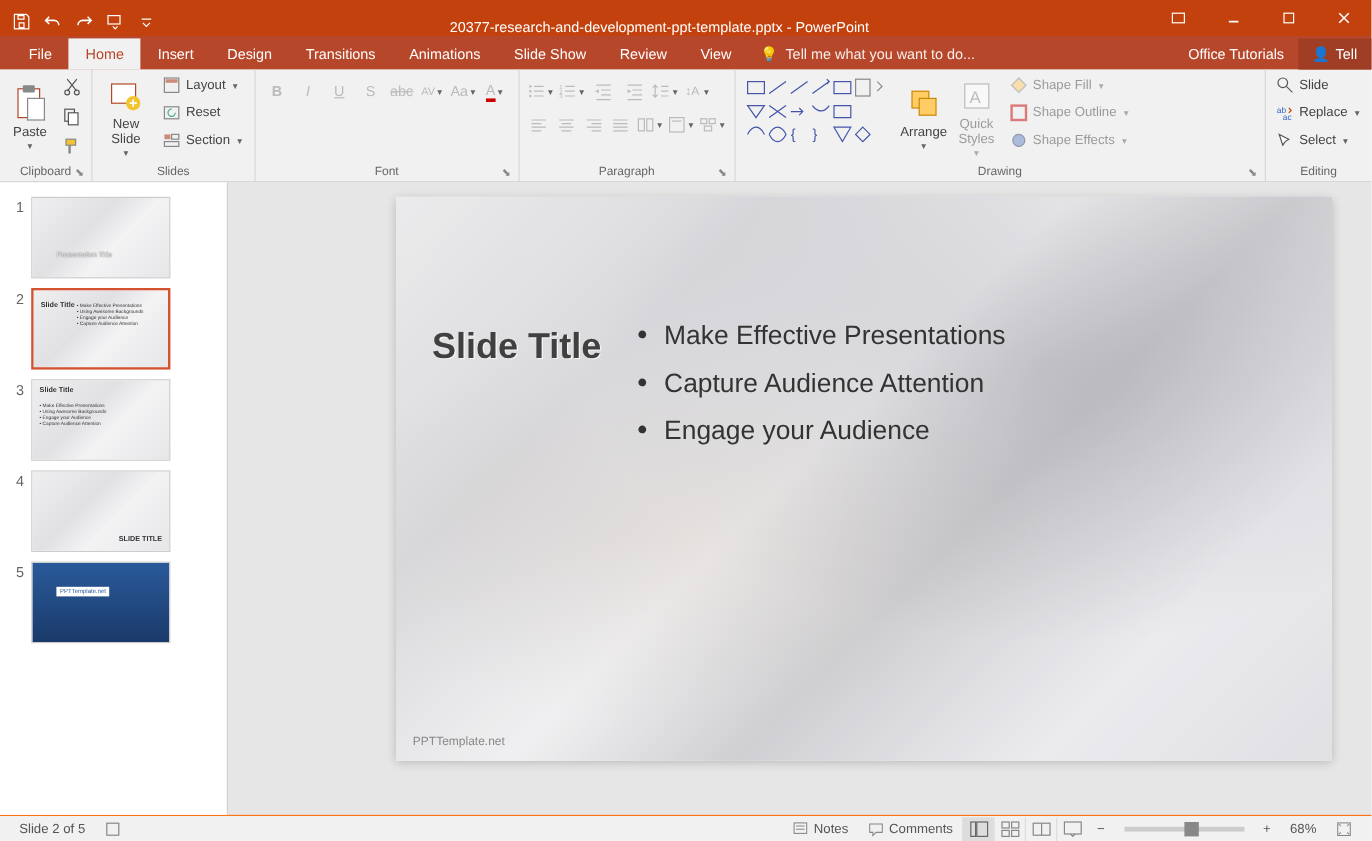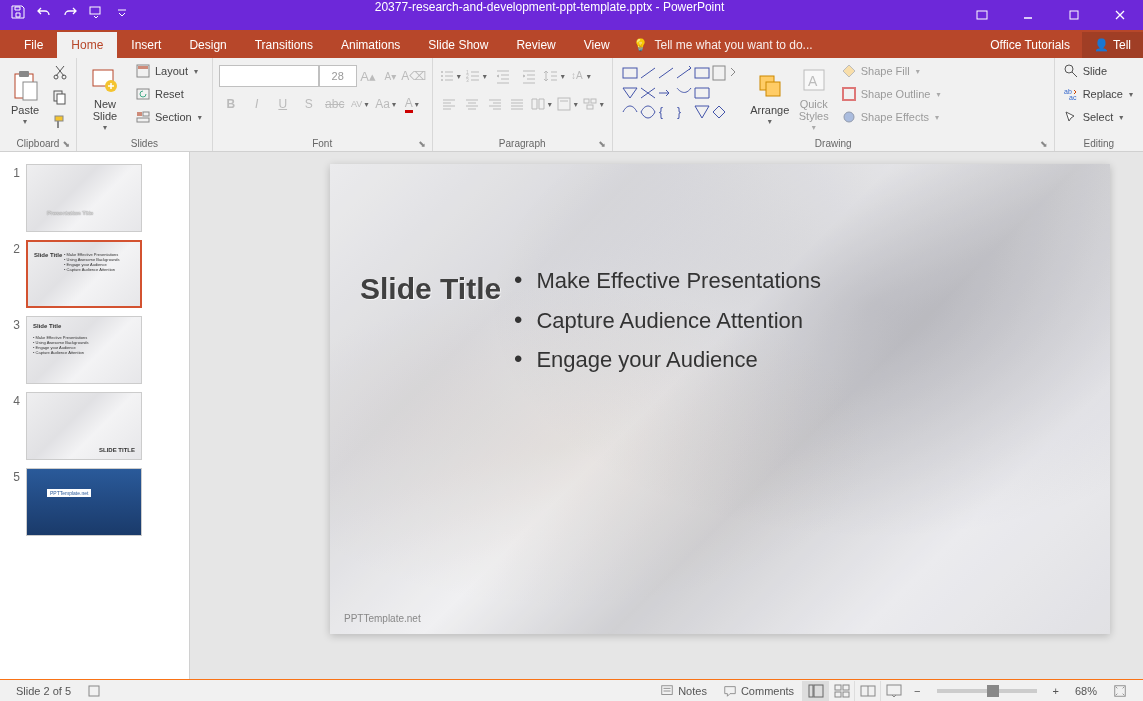--- a/index.html
+++ b/index.html
@@ -1,19 +1,19 @@
 <!DOCTYPE html>
 <html><head>
 <meta charset="utf-8">
 <style>
 * { box-sizing: border-box; margin: 0; padding: 0; font-family: "Segoe UI", sans-serif; }
 body { width: 1143px; height: 701px; background: #fff; overflow: hidden; font-size: 12px; color: #444; }
 
 
-.titlebar { height: 30px; background: #6d28d9; color: #fff; display: flex; align-items: flex-start; }
+.titlebar { height: 30px; background: #c2410c; color: #fff; display: flex; align-items: flex-end; }
 .titlebar .qat { display: flex; align-items: center; gap: 2px; padding: 0 6px; }
 .titlebar .qat .ico { width: 24px; height: 24px; display: flex; align-items: center; justify-content: center; cursor: pointer; }
 .titlebar .title { flex: 1; text-align: center; font-size: 12px; }
 .titlebar .winctrl { display: flex; }
 .titlebar .winctrl .ico { width: 46px; height: 30px; display: flex; align-items: center; justify-content: center; cursor: pointer; }
 
 
 .tabs { height: 28px; background: #B7472A; display: flex; align-items: flex-end; padding-left: 10px; }
 .tabs .tab { color: #fff; padding: 6px 14px; font-size: 12px; cursor: pointer; }
 .tabs .tab.active { background: #F1F1F1; color: #B7472A; }
@@ -51,21 +51,21 @@
 .thumb .prev .txt { position: absolute; font-size: 6px; color: #333; }
 
 .canvas-area { flex: 1; position: relative; overflow: auto; }
 .canvas-area::-webkit-scrollbar { width: 18px; height: 18px; }
 .canvas-area::-webkit-scrollbar-track { background: #f0f0f0; }
 .canvas-area::-webkit-scrollbar-thumb { background: #c0c0c0; }
 .slide { position: absolute; left: 140px; top: 12px; width: 780px; height: 470px; background: #fff; box-shadow: 0 2px 8px rgba(0,0,0,0.2); }
 .slide-bg { position: absolute; inset: 0; background: linear-gradient(135deg, #e8e8ea 0%, #d4d4d8 25%, #eeeef0 45%, #c8c8cc 60%, #e8e8ec 80%, #dcdce0 100%); opacity: 0.85; }
 .slide-bg::before { content: ''; position: absolute; inset: 0; background: radial-gradient(ellipse at 30% 60%, rgba(160,130,100,0.15) 0%, transparent 40%), radial-gradient(ellipse at 70% 30%, rgba(50,50,70,0.2) 0%, transparent 50%); }
 .slide-title { position: absolute; left: 30px; top: 108px; font-size: 30px; font-weight: 700; color: #404040; text-shadow: 1px 1px 0 rgba(255,255,255,0.7); }
-.slide-bullets { position: absolute; left: 184px; top: 96px; font-size: 22px; color: #333; line-height: 1.65; }
+.slide-bullets { position: absolute; left: 201px; top: 96px; font-size: 22px; color: #333; line-height: 1.65; }
 .slide-bullets li { list-style: none; }
 .slide-bullets li::before { content: '•'; margin-right: 14px; font-size: 24px; }
 .slide-footer { position: absolute; left: 14px; bottom: 10px; font-size: 10px; color: #888; }
 
 
 .statusbar { height: 22px; background: #F1F1F1; border-top: 1px solid #f97316; display: flex; align-items: center; padding: 0 8px; font-size: 11px; color: #555; }
 .statusbar .sbtn { padding: 0 8px; cursor: pointer; display: flex; align-items: center; gap: 4px; }
 .statusbar .spacer { flex: 1; }
 .statusbar .viewbtn { width: 26px; height: 20px; display: flex; align-items: center; justify-content: center; cursor: pointer; border-left: 1px solid #ddd; }
 .statusbar .viewbtn.active { background: #ddd; }
@@ -235,27 +235,20 @@
             <span>Section</span>
             <span class="dd">▾</span>
           </div>
       </div>
     </div>
     <div class="group-label">Slides</div>
   </div>
 
   <div class="group" style="width:220px">
     <div class="group-body" style="flex-direction:column;gap:4px;padding:4px 2px">
-      <div class="row">
-        <input class="fontname" disabled="" style="">
-        <input class="fontsize" disabled="" value="28" style="">
-        <div class="iconbtn" style="color:#bbb;font-size:13px">A▴</div>
-        <div class="iconbtn" style="color:#bbb;font-size:10px">A▾</div>
-        <div class="iconbtn" style="color:#bbb">A⌫</div>
-      </div>
       <div class="row" style="gap:2px">
         <div class="iconbtn" style="font-weight:bold;color:#bbb">B</div>
         <div class="iconbtn" style="font-style:italic;color:#bbb">I</div>
         <div class="iconbtn" style="text-decoration:underline;color:#bbb">U</div>
         <div class="iconbtn" style="color:#bbb">S</div>
         <div class="iconbtn" style="text-decoration:line-through;color:#bbb">abc</div>
         <div class="iconbtn" style="color:#bbb;font-size:9px">AV<span class="dd">▾</span></div>
         <div class="iconbtn" style="color:#bbb">Aa<span class="dd">▾</span></div>
         <div class="iconbtn">
             <span style="border-bottom:3px solid #c00;color:#bbb">A</span>

